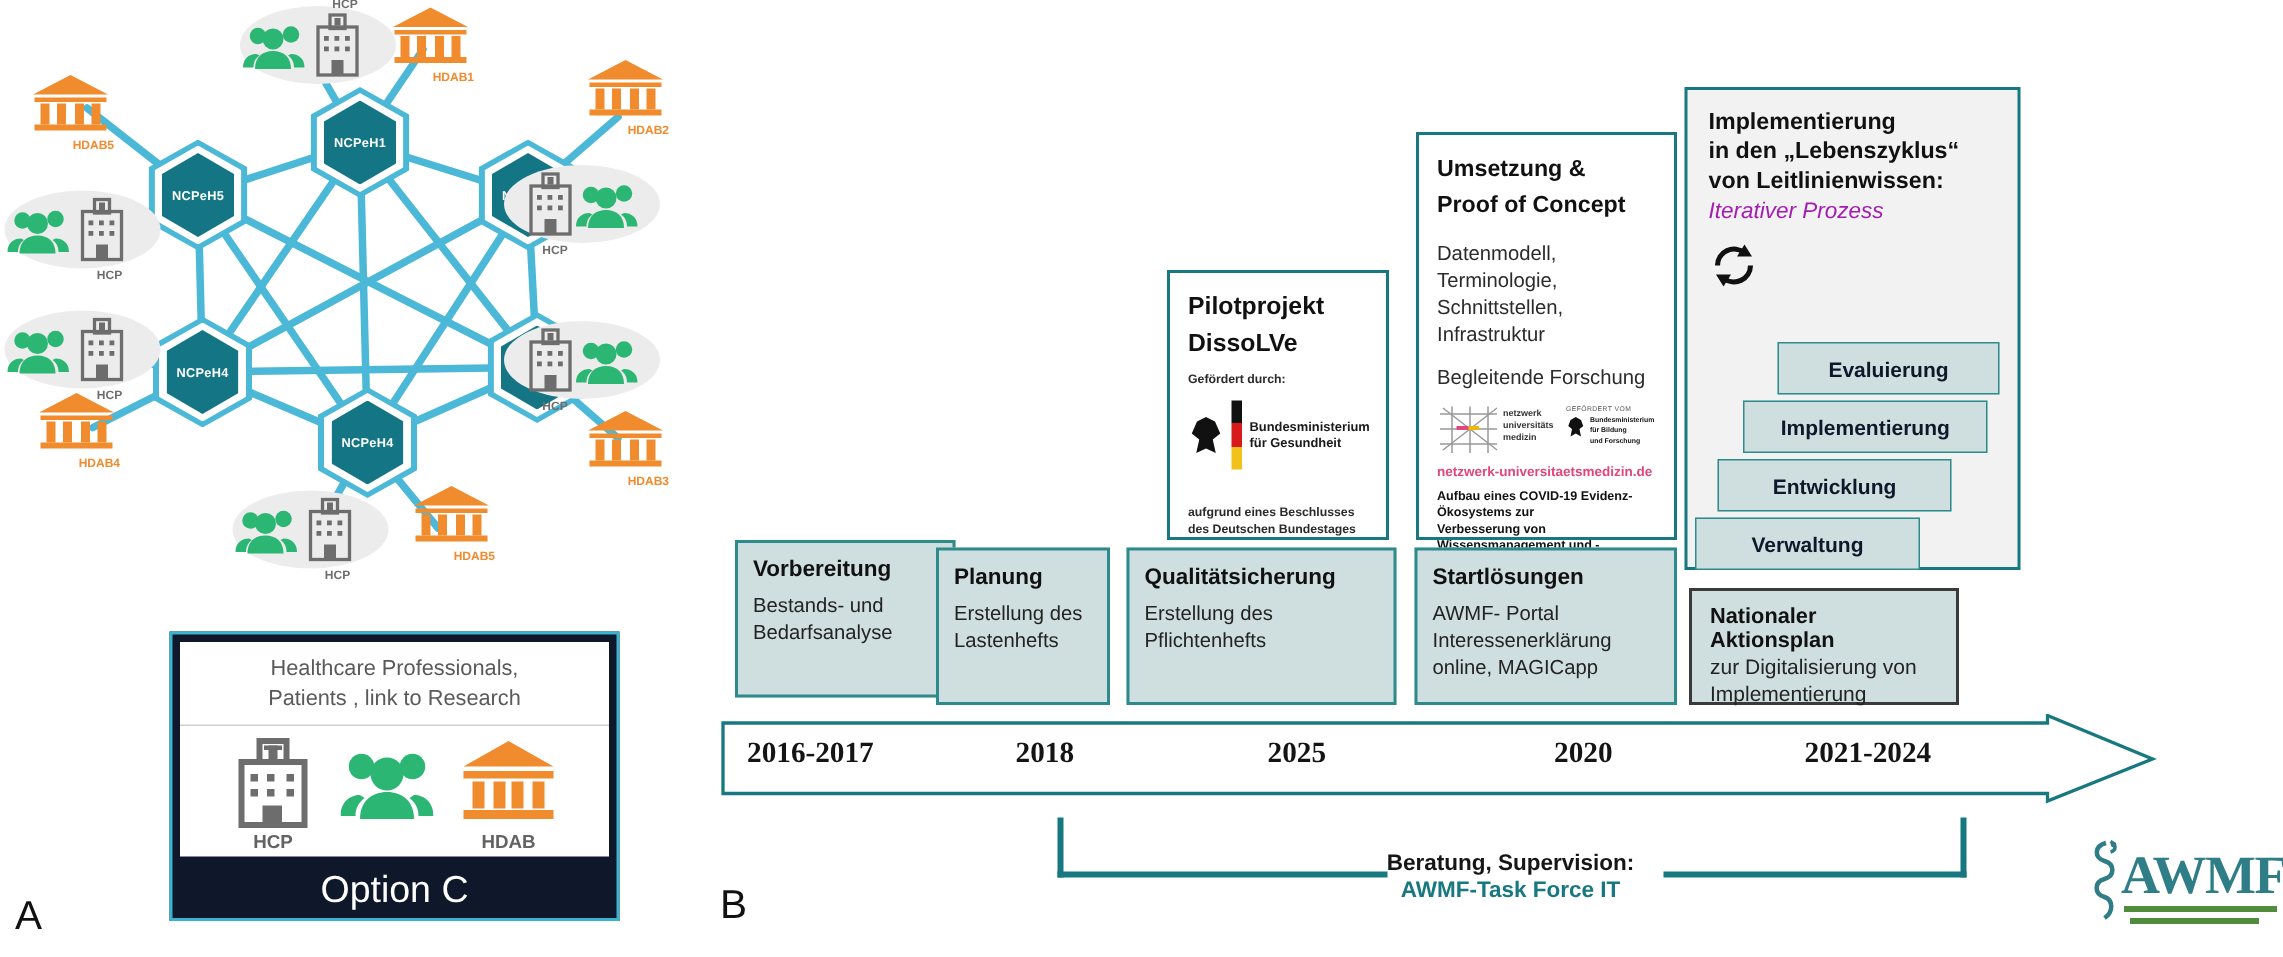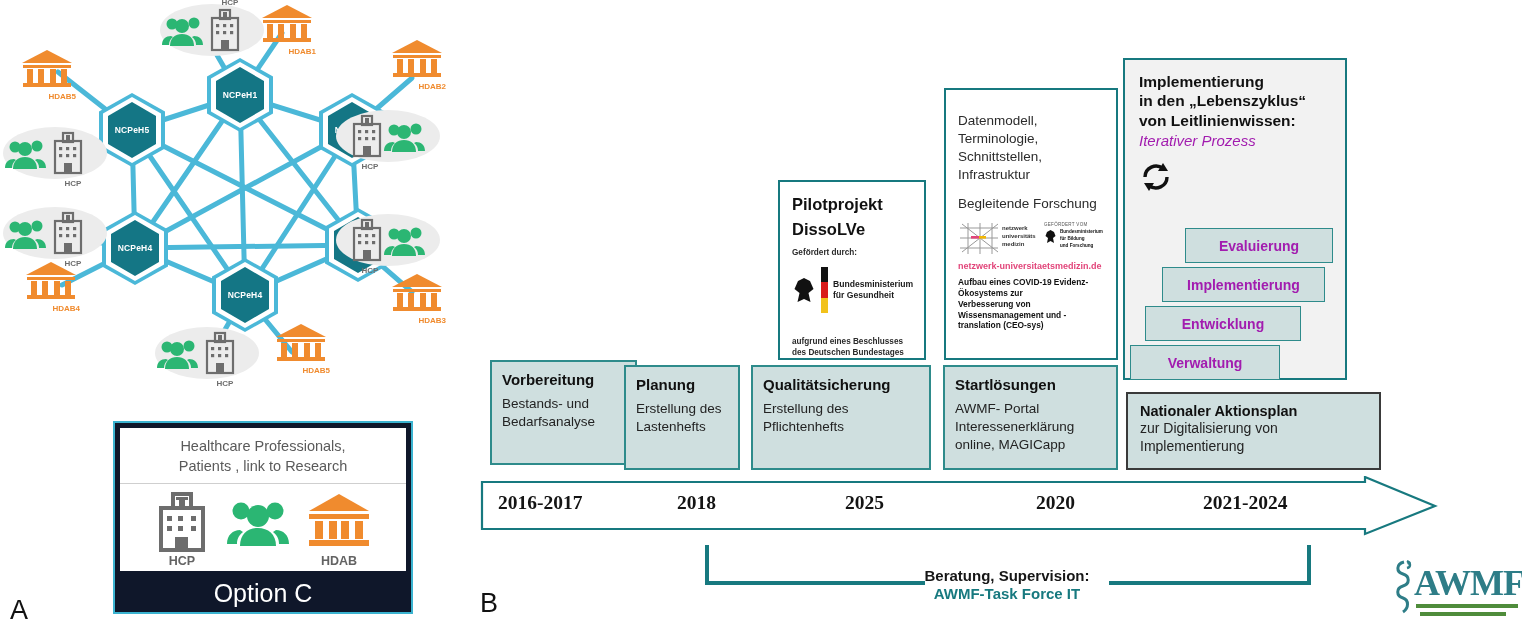--- a/index.html
+++ b/index.html
@@ -56,21 +56,21 @@
   .bxbody{font-size:13.5px;color:#2b2b2b;line-height:1.33;}
 
   
   .stage{position:absolute;box-sizing:border-box;border:2px solid #2E8B8B;background:#CFDFDF;
      padding:9px 9px 6px 10px;}
   .stage .st-t{font-weight:bold;font-size:15px;color:#111;margin-bottom:7px;}
   .stage .st-b{font-size:13.5px;color:#232323;line-height:1.32;}
 
   
   .step{position:absolute;box-sizing:border-box;border:1.6px solid #2E8B8B;background:#CFDFDF;
-     display:flex;align-items:center;justify-content:center;font-size:14px;font-weight:bold;color:#a21caf;}
+     display:flex;align-items:center;justify-content:center;font-size:14px;font-weight:bold;color:#0f172a;}
 
   
   #tl{position:absolute;left:40px;top:476px;width:960px;height:60px;}
   #tlsvg{position:absolute;left:0;top:0;}
   .yr{position:absolute;top:16px;font-size:19.5px;font-weight:bold;color:#141414;
       font-family:"Liberation Serif",serif;}
 
   
   #bracket{position:absolute;left:265px;top:545px;width:610px;height:42px;}
   .brline{position:absolute;background:#17797F;}
@@ -528,20 +528,24 @@
     <span>Implementierung</span>
   </div>
   <div class="step" style="left:705px;top:306px;width:156px;height:35px">
     <span>Entwicklung</span>
   </div>
   <div class="step" style="left:690px;top:345px;width:150px;height:35px">
     <span>Verwaltung</span>
   </div>
 
   <div class="tealbox" style="left:504px;top:88px;width:174px;height:272px;padding:11px 10px 0 12px;">
+    <div class="bxtitle" style="line-height:1.55">
+      <span>Umsetzung &amp;</span><br>
+      <span>Proof of Concept</span>
+    </div>
     <div class="bxbody" style="margin-top:11px">
       <span>Datenmodell,</span><br>
       <span>Terminologie,</span><br>
       <span>Schnittstellen,</span><br>
       <span>Infrastruktur</span>
     </div>
     <div class="bxbody" style="margin-top:11px">Begleitende Forschung</div>
 
     <div class="numrow" style="margin-top:9px">
       <div style="position:relative;width:72px;height:34px">
@@ -607,21 +611,21 @@
         <span>Bundesministerium</span><br>
         <span>für Gesundheit</span>
       </div>
     </div>
     <div class="smallgrey" style="margin-top:24px;font-weight:bold">
       <span>aufgrund eines Beschlusses</span><br>
       <span>des Deutschen Bundestages</span>
     </div>
   </div>
 
-  <div class="darkbox" style="position:absolute;left:686px;top:392px;width:255px;height:78px;box-sizing:border-box;padding:9px 10px 0 12px;">
+  <div class="darkbox" style="position:absolute;left:686px;top:392px;width:180px;height:78px;box-sizing:border-box;padding:9px 10px 0 12px;">
     <div style="font-weight:bold;font-size:14.5px;color:#111">Nationaler Aktionsplan</div>
     <div style="font-size:14px;color:#232323;line-height:1.3">
       <span>zur Digitalisierung von</span><br>
       <span>Implementierung</span>
     </div>
   </div>
 
   <div class="stage" style="left:50px;top:360px;width:147px;height:105px">
     <div class="st-t">Vorbereitung</div>
     <div class="st-b">Bestands- und<br>Bedarfsanalyse</div>

